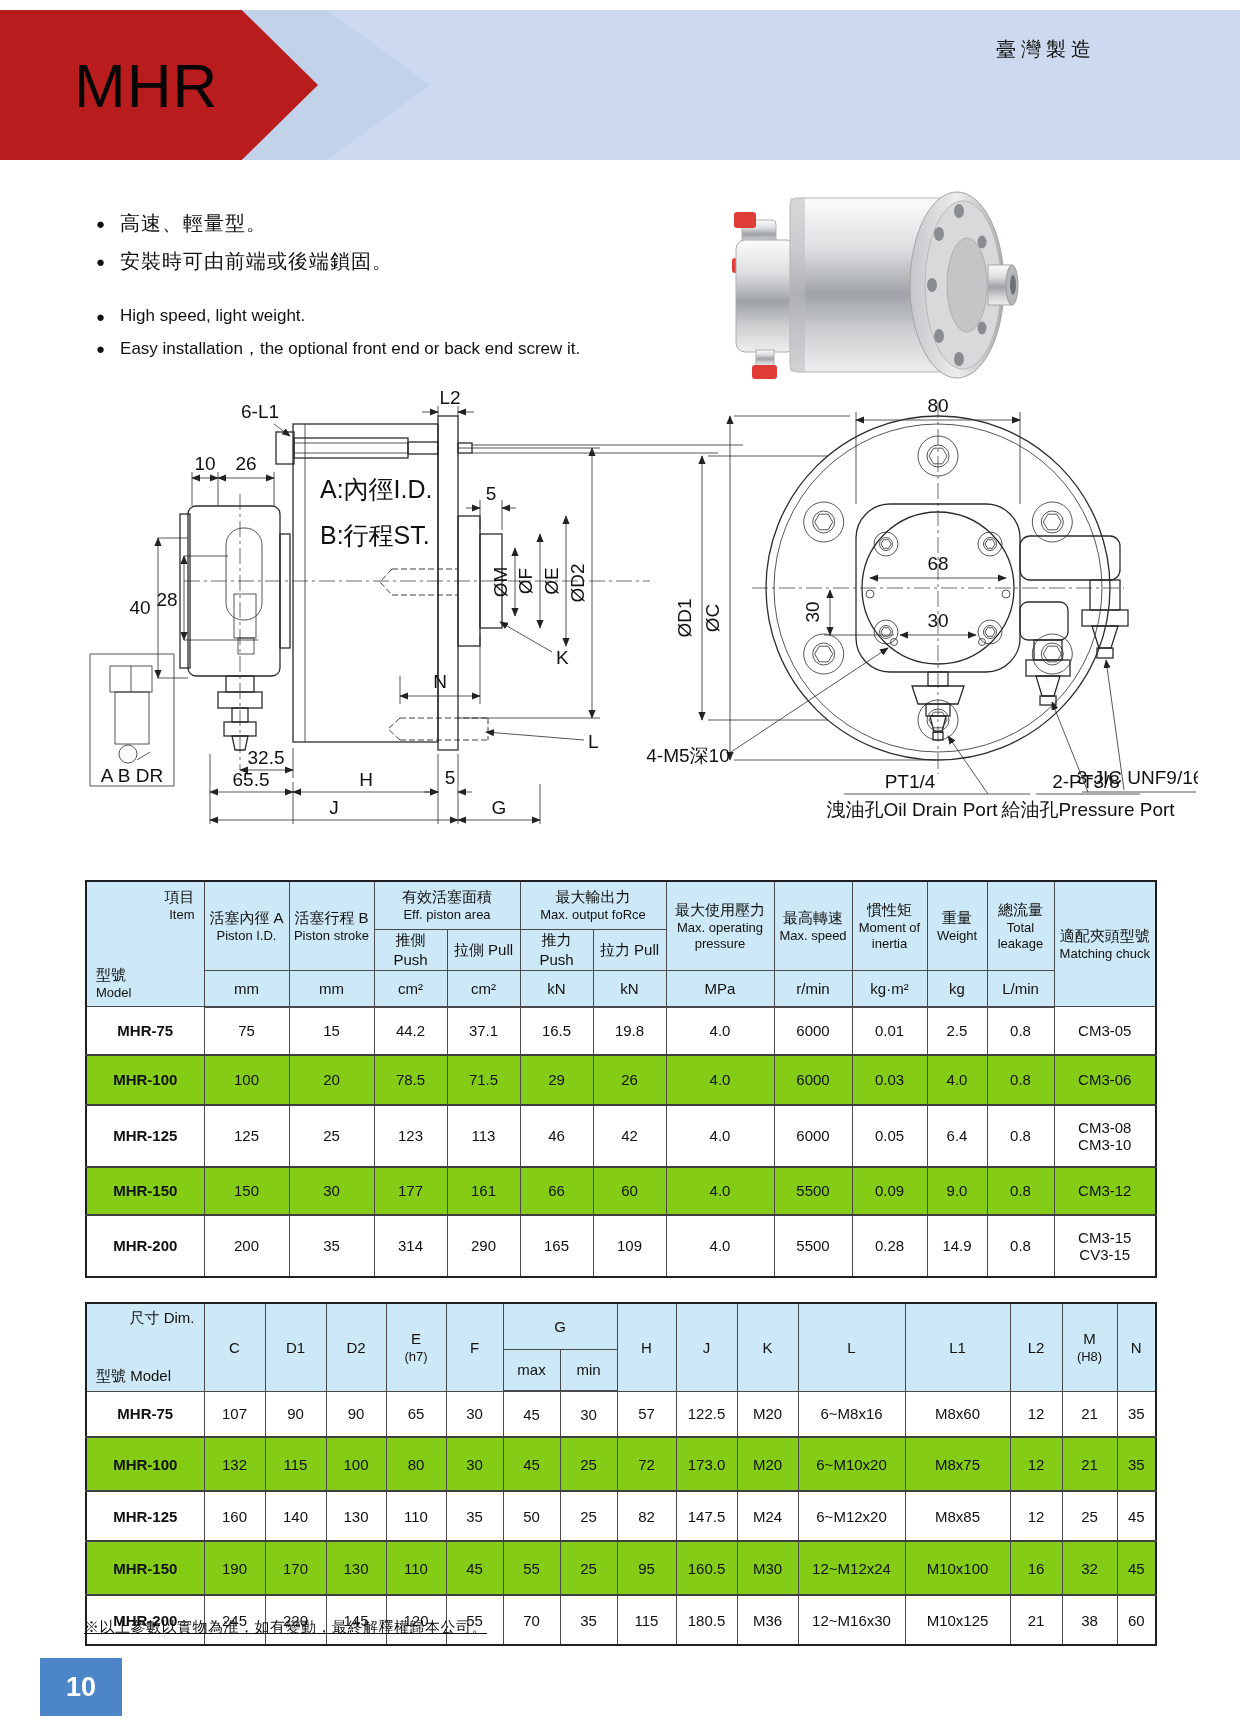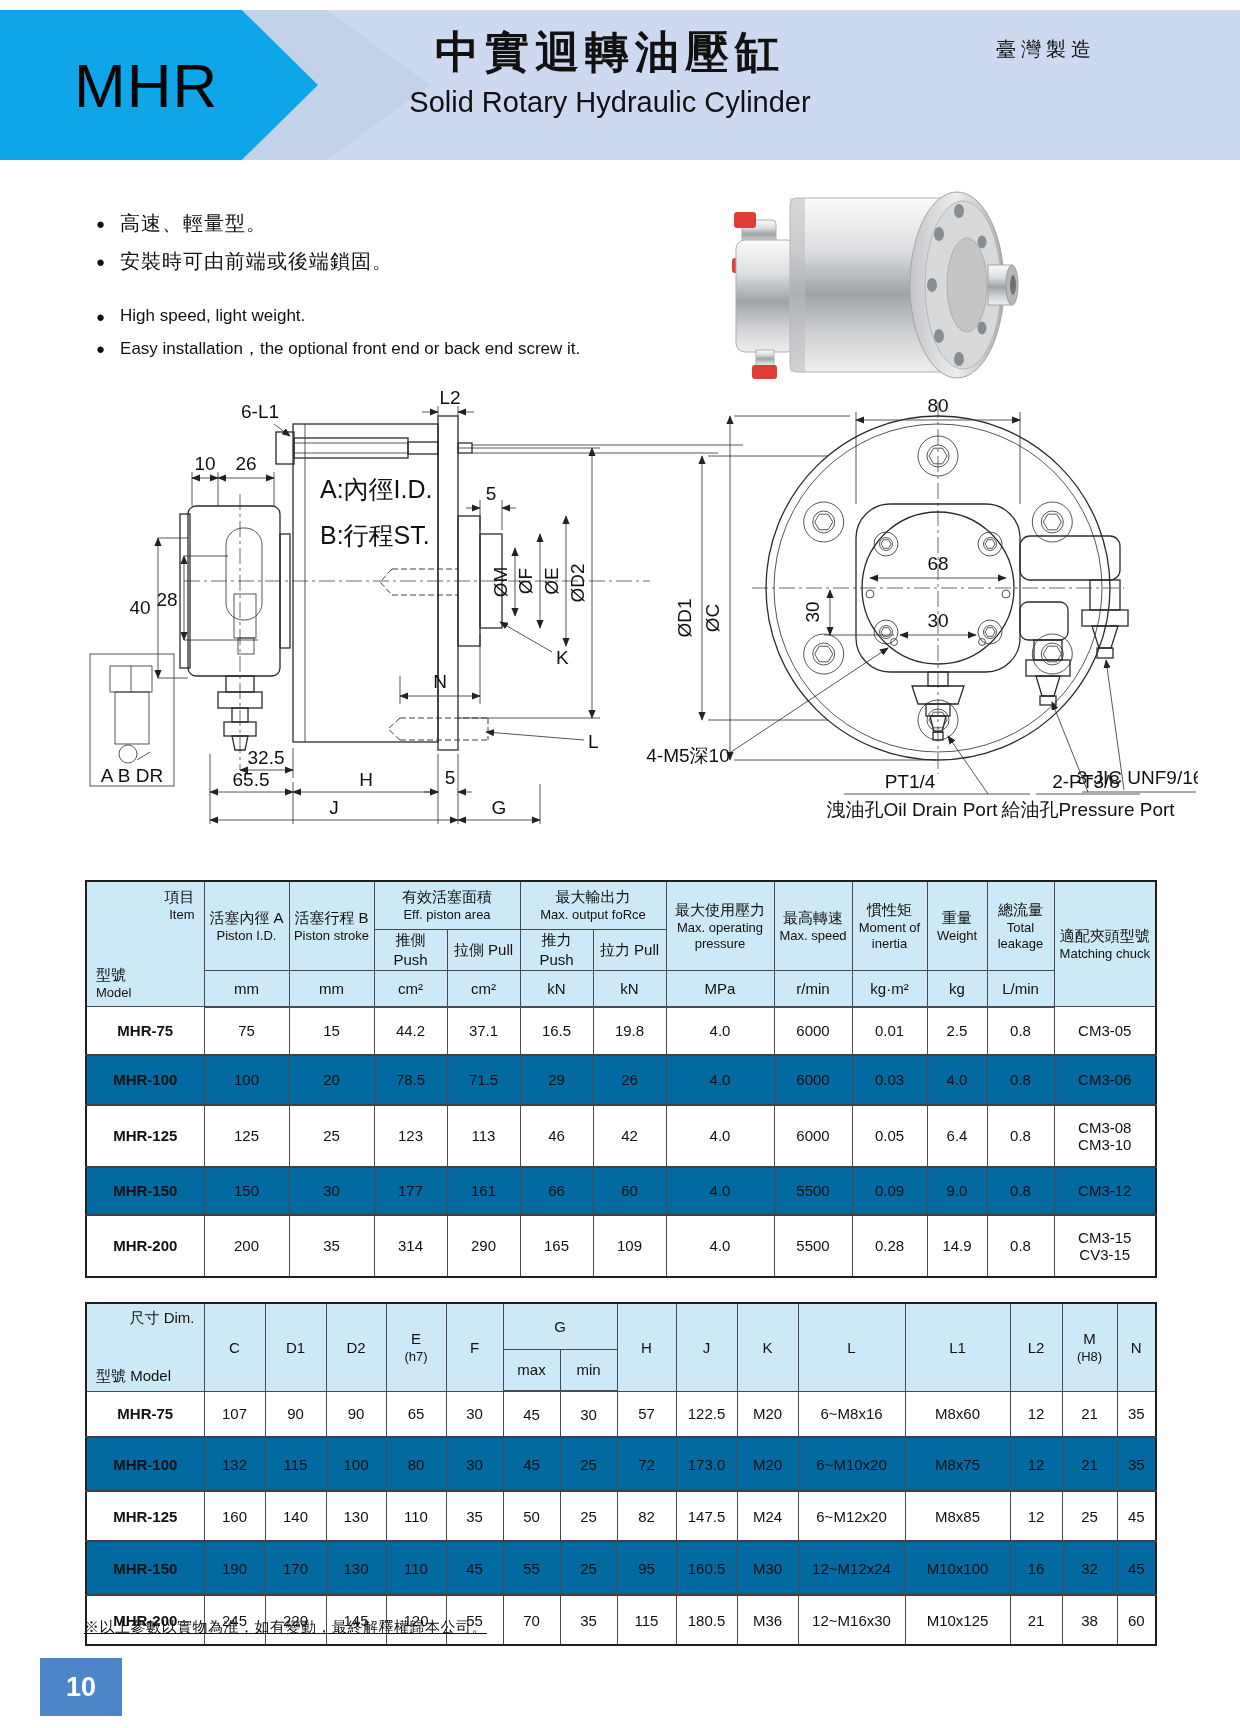--- a/index.html
+++ b/index.html
@@ -2,21 +2,21 @@
 <html><head>
 <meta charset="utf-8">
 <style>
   html,body{margin:0;padding:0;background:#fff;font-family:"Liberation Sans",sans-serif;color:#111;}
   .page{position:relative;width:1240px;height:1728px;background:#fff;overflow:hidden;}
 
   
   .band{position:absolute;left:0;top:10px;width:100%;height:150px;background:#ccd9ee;}
   .chev2{position:absolute;left:0;top:0;height:100%;width:430px;background:#c2d2e9;
          clip-path:polygon(0 0,76% 0,100% 50%,76% 100%,0 100%);}
-  .chev1{position:absolute;left:0;top:0;height:100%;width:318px;background:#0ea5e9;
+  .chev1{position:absolute;left:0;top:0;height:100%;width:318px;background:#b91c1c;
          clip-path:polygon(0 0,76% 0,100% 50%,76% 100%,0 100%);display:flex;align-items:center;}
   .chev1 .mhr{font-size:62px;margin-left:74px;color:#050505;letter-spacing:1px;}
   .titles{position:absolute;left:310px;top:14px;width:600px;text-align:center;}
   .title-zh{font-size:44px;font-weight:700;letter-spacing:6px;line-height:56px;}
   .title-en{font-size:29px;margin-top:6px;}
   .madein{position:absolute;right:144px;top:26px;font-size:20px;letter-spacing:5px;}
 
   
   .features{position:absolute;left:96px;top:210px;}
   .feat{display:flex;align-items:center;gap:15px;margin-bottom:11px;}
@@ -42,21 +42,21 @@
   
   table.spec{border-collapse:collapse;table-layout:fixed;width:1070px;text-align:center;
              border:2px solid #1f1f1f;font-size:15px;}
   .spec th,.spec td{border:1px solid #4a4a4a;padding:0 2px;overflow:hidden;vertical-align:middle;}
   .spec thead th{background:#cde8f7;font-weight:400;}
   .spec thead tr:last-child th{border-bottom-width:2px;}
   .spec .zh{font-size:15px;line-height:1.35;display:block;}
   .spec .en{font-size:13px;line-height:1.25;display:block;}
   .spec tbody td{white-space:pre-line;font-size:15px;background:#fff;}
   .spec tbody td.model{font-weight:700;}
-  .spec tbody tr.hl td{background:#0369a1;border-top:2px solid #3f3f3f;border-bottom:2px solid #3f3f3f;}
+  .spec tbody tr.hl td{background:#84cc16;border-top:2px solid #3f3f3f;border-bottom:2px solid #3f3f3f;}
   th.corner{position:relative;background-color:#cde8f7;
     background-image:linear-gradient(to bottom right,transparent 49.5%,#333 49.5%,#333 50.5%,transparent 50.5%);}
   .c-tr{position:absolute;top:5px;right:9px;text-align:right;}
   .c-bl{position:absolute;bottom:5px;left:9px;text-align:left;}
   .c-line{font-size:15px;}
   .t1{position:absolute;left:85px;top:880px;}
   .t2{position:absolute;left:85px;top:1302px;}
   .t1 thead tr:nth-child(1){height:48px}.t1 thead tr:nth-child(2){height:38px}.t1 thead tr:nth-child(3){height:36px}
   .t1 tbody tr:nth-child(1){height:48px}.t1 tbody tr:nth-child(2){height:50px}.t1 tbody tr:nth-child(3){height:62px}
   .t1 tbody tr:nth-child(4){height:48px}.t1 tbody tr:nth-child(5){height:62px}
@@ -70,24 +70,20 @@
 </style>
 </head>
 <body>
 
 <div class="page">
 
   <div class="band">
     <div class="chev2"></div>
     <div class="chev1">
       <span class="mhr">MHR</span>
-    </div>
-    <div class="titles">
-      <div class="title-zh">中實迴轉油壓缸</div>
-      <div class="title-en">Solid Rotary Hydraulic Cylinder</div>
     </div>
     <div class="madein">臺灣製造</div>
   </div>
 
   <div class="features">
     <div class="feat zh">
       <span class="dot">●</span>
       <span class="txt">高速、輕量型。</span>
     </div>
     <div class="feat zh">

